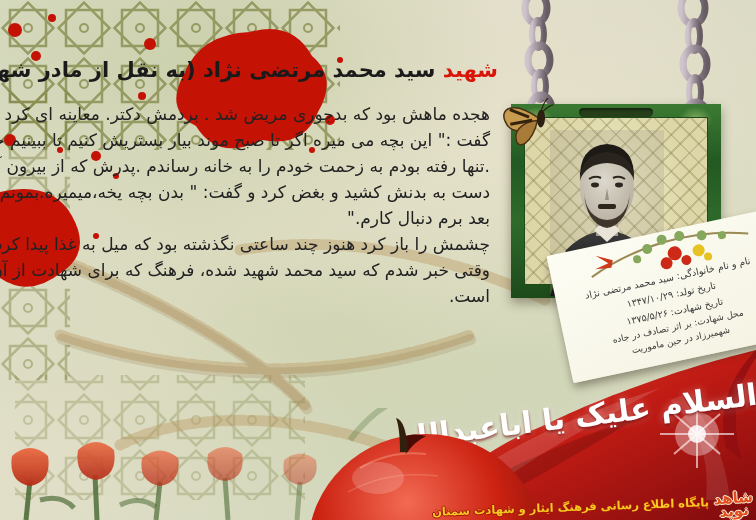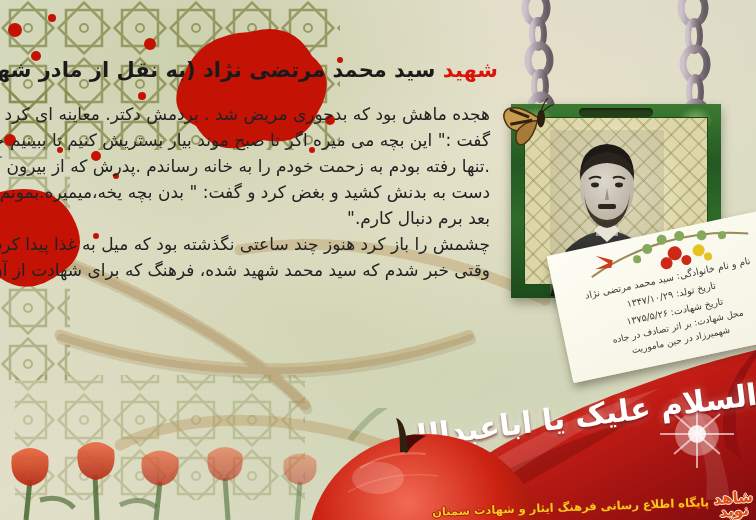--- a/index.html
+++ b/index.html
@@ -146,20 +146,21 @@
   </div>
 
   <div class="story">
     <div class="line">هجده ماهش بود که بدجوری مریض شد . بردمش دکتر. معاینه ای کرد و امیدم رو برید</div>
     <div class="line">گفت :" این بچه می میره اگر تا صبح موند بیار بستریش کنیم تا ببینیم خدا چی میخواهد</div>
     <div class="line">.تنها رفته بودم به زحمت خودم را به خانه رساندم .پدرش که از بیرون آمد ، رفت سراغش</div>
     <div class="line">دست به بدنش کشید و بغض کرد و گفت: " بدن بچه یخه،میمیره.بمونم نماز بهش برید</div>
     <div class="line endline">بعد برم دنبال کارم."</div>
     <div class="line">چشمش را باز کرد هنوز چند ساعتی نگذشته بود که میل به غذا پیدا کرد. مثل معجزه بود.</div>
     <div class="line">وقتی خبر شدم که سید محمد شهید شده، فرهنگ که برای شهادت از آن مریضی بلند شده</div>
+    <div class="line endline">است.</div>
   </div>
 
   <svg class="layer" width="756" height="200" aria-hidden="true">
     <defs>
       <linearGradient id="metal" x1="0" y1="0" x2="1" y2="0">
         <stop offset="0" stop-color="#cfc4cc"></stop>
           <stop offset="0.5" stop-color="#968a94"></stop>
           <stop offset="1" stop-color="#675b64"></stop>
       </linearGradient>
     </defs>

